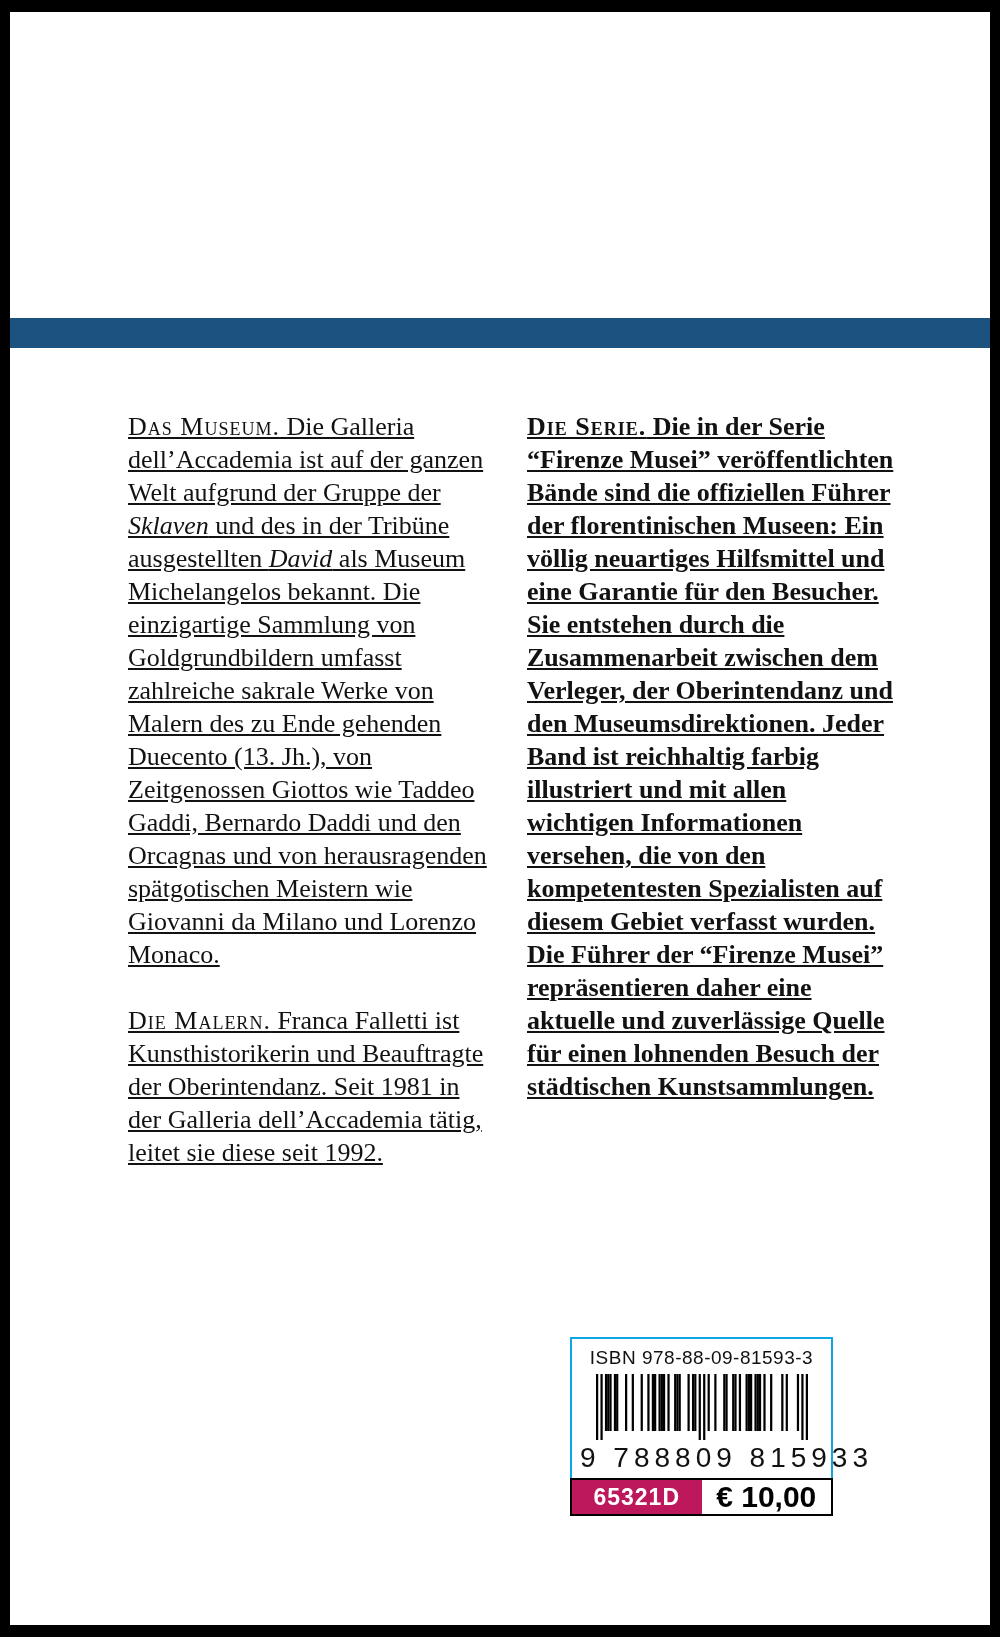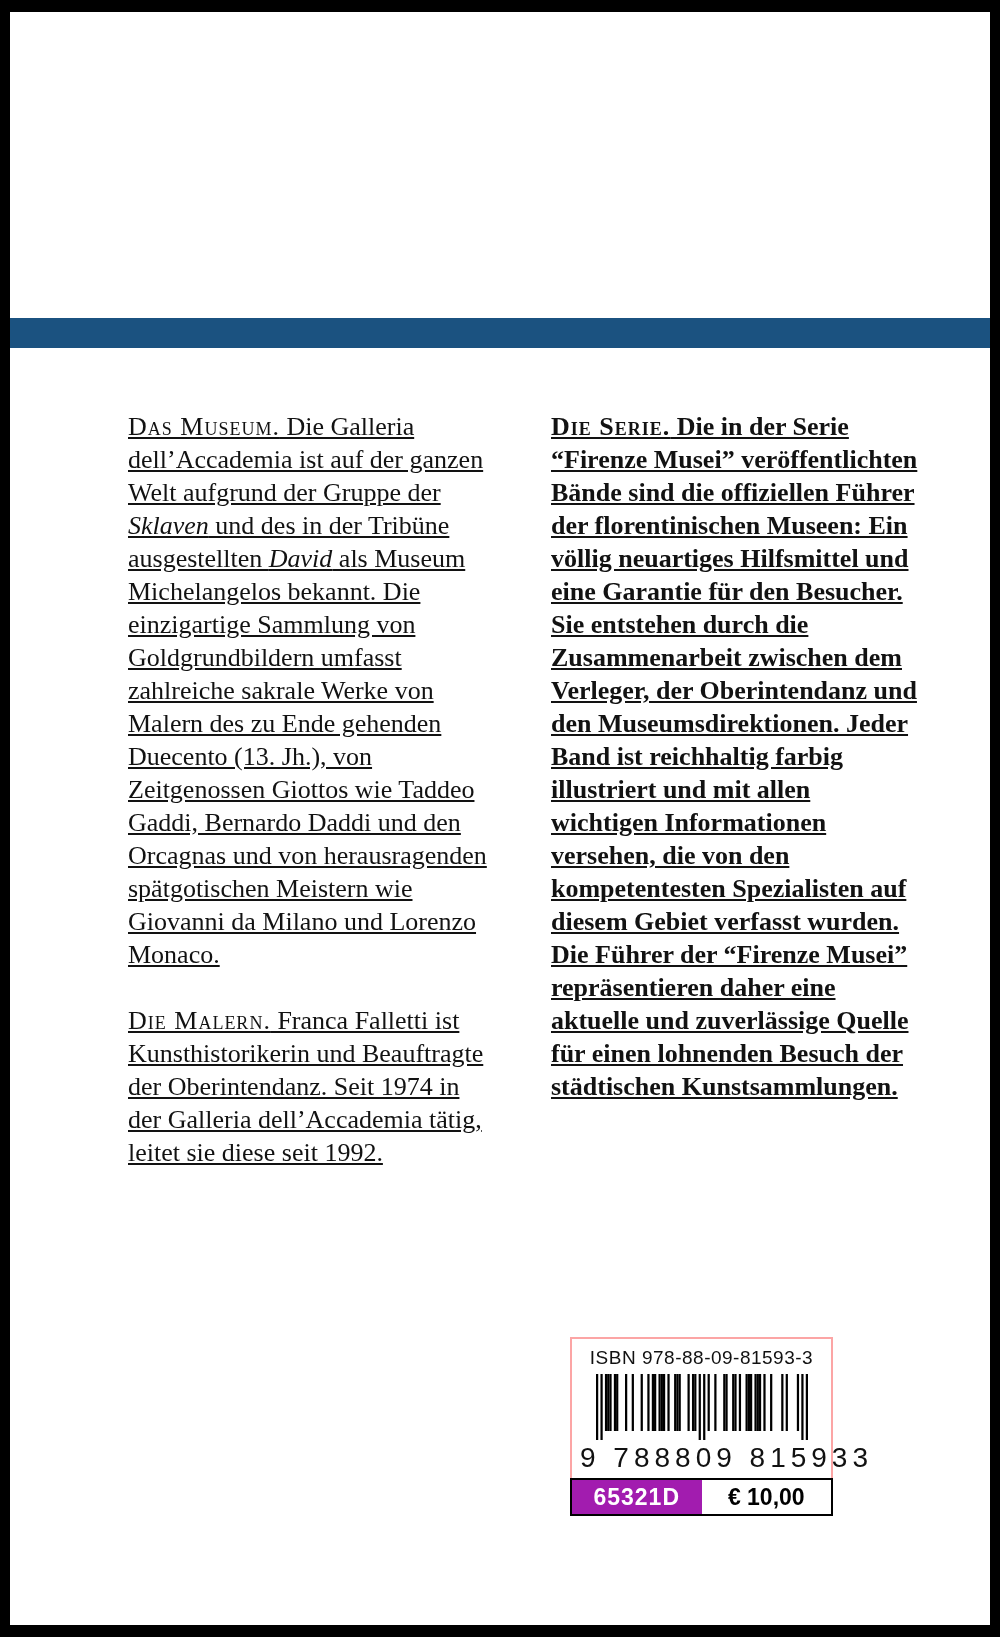--- a/index.html
+++ b/index.html
@@ -30,35 +30,35 @@
     position: absolute;
     top: 398px;
     font-family: "Liberation Serif", serif;
     font-size: 26px;
     line-height: 33px;
     color: #121212;
     text-align: left;
     text-decoration: underline;
   }
   .col-left  { left: 118px; width: 362px; }
-  .col-right { left: 541px; width: 368px; font-weight: 600; }
+  .col-right { left: 517px; width: 368px; font-weight: 600; }
 
   .para + .para { margin-top: 33px; }
   .sc { font-variant: small-caps; letter-spacing: 1px; }
   .i  { font-style: italic; }
 
   .barcode-area {
     position: absolute;
     left: 560px;
     top: 1325px;
     width: 263px;
     font-family: "Liberation Sans", sans-serif;
   }
   .barcode-box {
-    border: 2px solid #fca5a5;
+    border: 2px solid #0ea5e9;
     background: #ffffff;
     text-align: center;
     padding: 8px 8px 4px 8px;
   }
   .isbn {
     font-size: 19px;
     letter-spacing: 0.5px;
     color: #111111;
     margin-bottom: 5px;
     white-space: nowrap;
@@ -75,49 +75,49 @@
 
   .price-row {
     display: flex;
     margin-top: -2px;
     border: 2px solid #000000;
     height: 38px;
     background: #ffffff;
   }
   .code-cell {
     width: 50%;
-    background: #a21caf;
+    background: #be185d;
     color: #ffffff;
     font-weight: bold;
     font-size: 23px;
     display: flex;
     align-items: center;
     justify-content: center;
     letter-spacing: 1px;
   }
   .price-cell {
     flex: 1;
     display: flex;
     align-items: center;
     justify-content: center;
     font-weight: bold;
-    font-size: 23px;
+    font-size: 30px;
     color: #000000;
   }
 </style>
 </head>
 <body>
 
 <div class="cover">
 
   <div class="band" style="background: rgb(27, 82, 128);"></div>
 
   <div class="col col-left">
     <p class="para"><span class="sc">Das Museum.</span><span> Die Galleria dell’Accademia ist auf der ganzen Welt aufgrund der Gruppe der </span><span class="i">Sklaven</span><span> und des in der Tribüne ausgestellten </span><span class="i">David</span><span> als Museum Michelangelos bekannt. Die einzigartige Sammlung von Goldgrundbildern umfasst zahlreiche sakrale Werke von Malern des zu Ende gehenden Duecento (13. Jh.), von Zeitgenossen Giottos wie Taddeo Gaddi, Bernardo Daddi und den Orcagnas und von herausragenden spätgotischen Meistern wie Giovanni da Milano und Lorenzo Monaco.</span></p>
-    <p class="para"><span class="sc">Die Malern.</span><span> Franca Falletti ist Kunsthistorikerin und Beauftragte der Oberintendanz. Seit 1974 in der Galleria dell’Accademia tätig, leitet sie diese seit 1992.</span></p>
+    <p class="para"><span class="sc">Die Malern.</span><span> Franca Falletti ist Kunsthistorikerin und Beauftragte der Oberintendanz. Seit 1981 in der Galleria dell’Accademia tätig, leitet sie diese seit 1992.</span></p>
   </div>
 
   <div class="col col-right">
     <p class="para"><span class="sc">Die Serie.</span><span> Die in der Serie “Firenze Musei” veröffentlichten Bände sind die offiziellen Führer der florentinischen Museen: Ein völlig neuartiges Hilfsmittel und eine Garantie für den Besucher. Sie entstehen durch die Zusammenarbeit zwischen dem Verleger, der Oberintendanz und den Museumsdirektionen. Jeder Band ist reichhaltig farbig illustriert und mit allen wichtigen Informationen versehen, die von den kompetentesten Spezialisten auf diesem Gebiet verfasst wurden. Die Führer der “Firenze Musei” repräsentieren daher eine aktuelle und zuverlässige Quelle für einen lohnenden Besuch der städtischen Kunstsammlungen.</span></p>
   </div>
 
   <div class="barcode-area">
     <div class="barcode-box">
       <div class="isbn">ISBN 978-88-09-81593-3</div>
       <svg id="barcode-svg" class="barcode-svg" width="212" height="66" viewBox="0 0 190 66" preserveAspectRatio="none">

